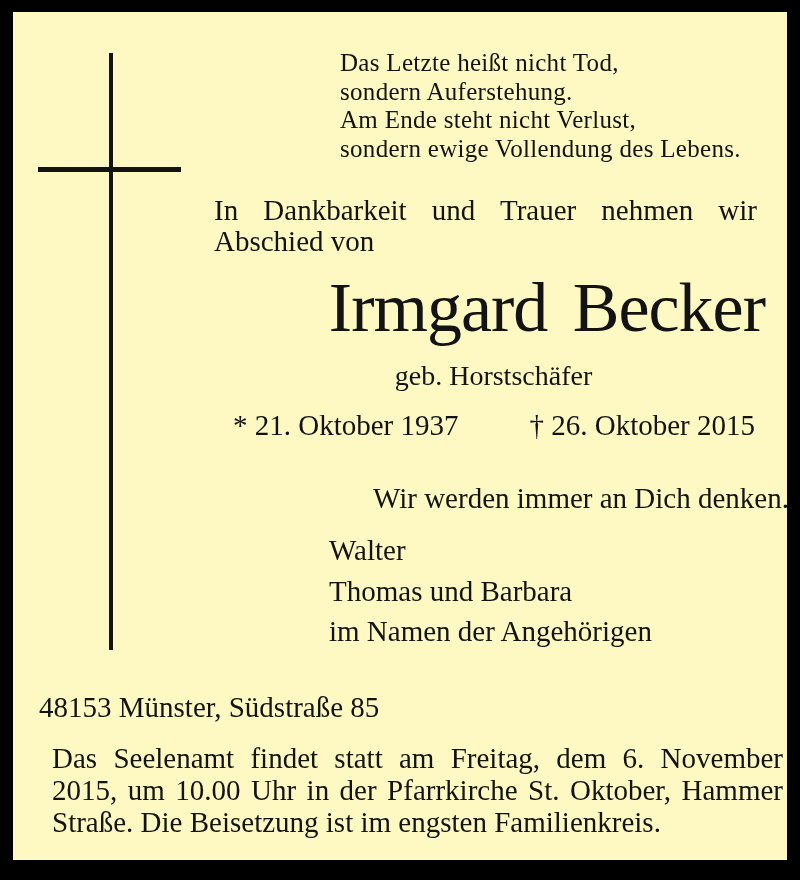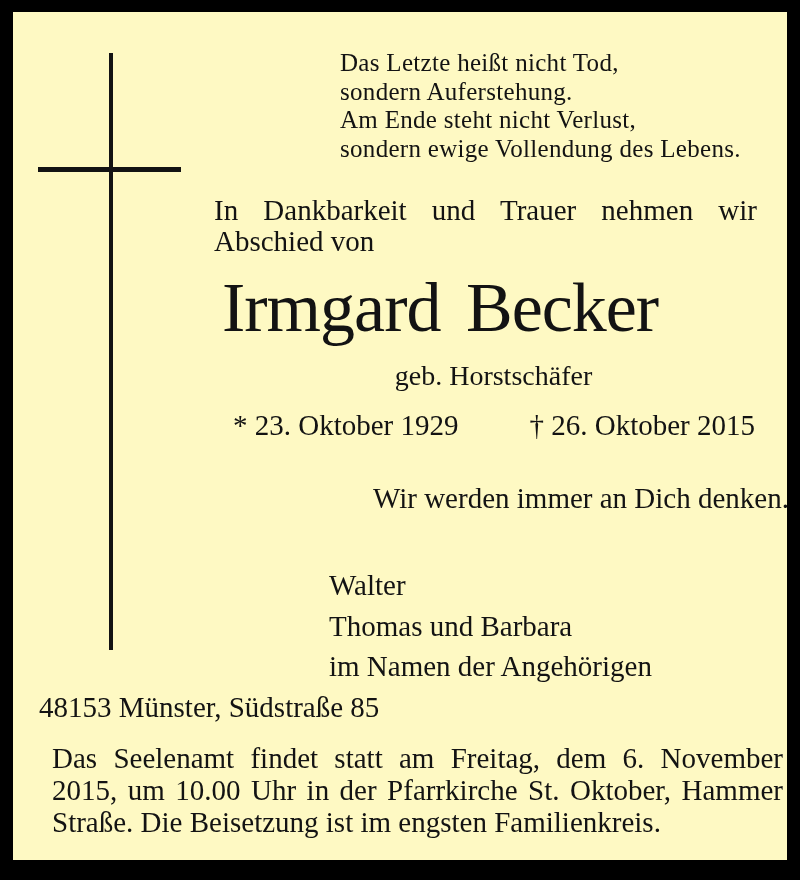--- a/index.html
+++ b/index.html
@@ -45,21 +45,21 @@
     left: 201px; top: 183px;
     width: 543px;
     font-size: 29px;
     line-height: 31px;
   }
   .just { text-align: justify; text-align-last: justify; }
   .name {
     position: absolute;
     left: 209px; top: 261px;
     width: 543px;
-    text-align: left;
+    text-align: right;
     font-size: 70px;
     line-height: 1;
     letter-spacing: -1px;
     word-spacing: 9px;
     white-space: nowrap;
   }
   .maiden {
     position: absolute;
     left: 209px; top: 347px;
     width: 543px;
@@ -84,21 +84,20 @@
     line-height: 1.2;
     white-space: nowrap;
     margin-left: 43px;
   }
   .mourners {
     position: absolute;
     left: 316px; top: 518px;
     font-size: 29px;
     line-height: 40.5px;
     white-space: nowrap;
-    margin-top: 35px;
   }
   .address {
     position: absolute;
     left: 26px; top: 678px;
     font-size: 29px;
     line-height: 1.2;
     white-space: nowrap;
   }
   .funeral {
     position: absolute;
@@ -128,21 +127,21 @@
   <div class="intro">
     <div class="just">In Dankbarkeit und Trauer nehmen wir</div>
     <div>Abschied von</div>
   </div>
 
   <div class="name">Irmgard Becker</div>
 
   <div class="maiden">geb. Horstschäfer</div>
 
   <div class="dates">
-    <span>* 23. Oktober 1929</span>
+    <span>* 21. Oktober 1937</span>
     <span>† 26. Oktober 2015</span>
   </div>
 
   <div class="remembrance">Wir werden immer an Dich denken.</div>
 
   <div class="mourners">
     <div>Walter</div>
     <div>Thomas und Barbara</div>
     <div>im Namen der Angehörigen</div>
   </div>

